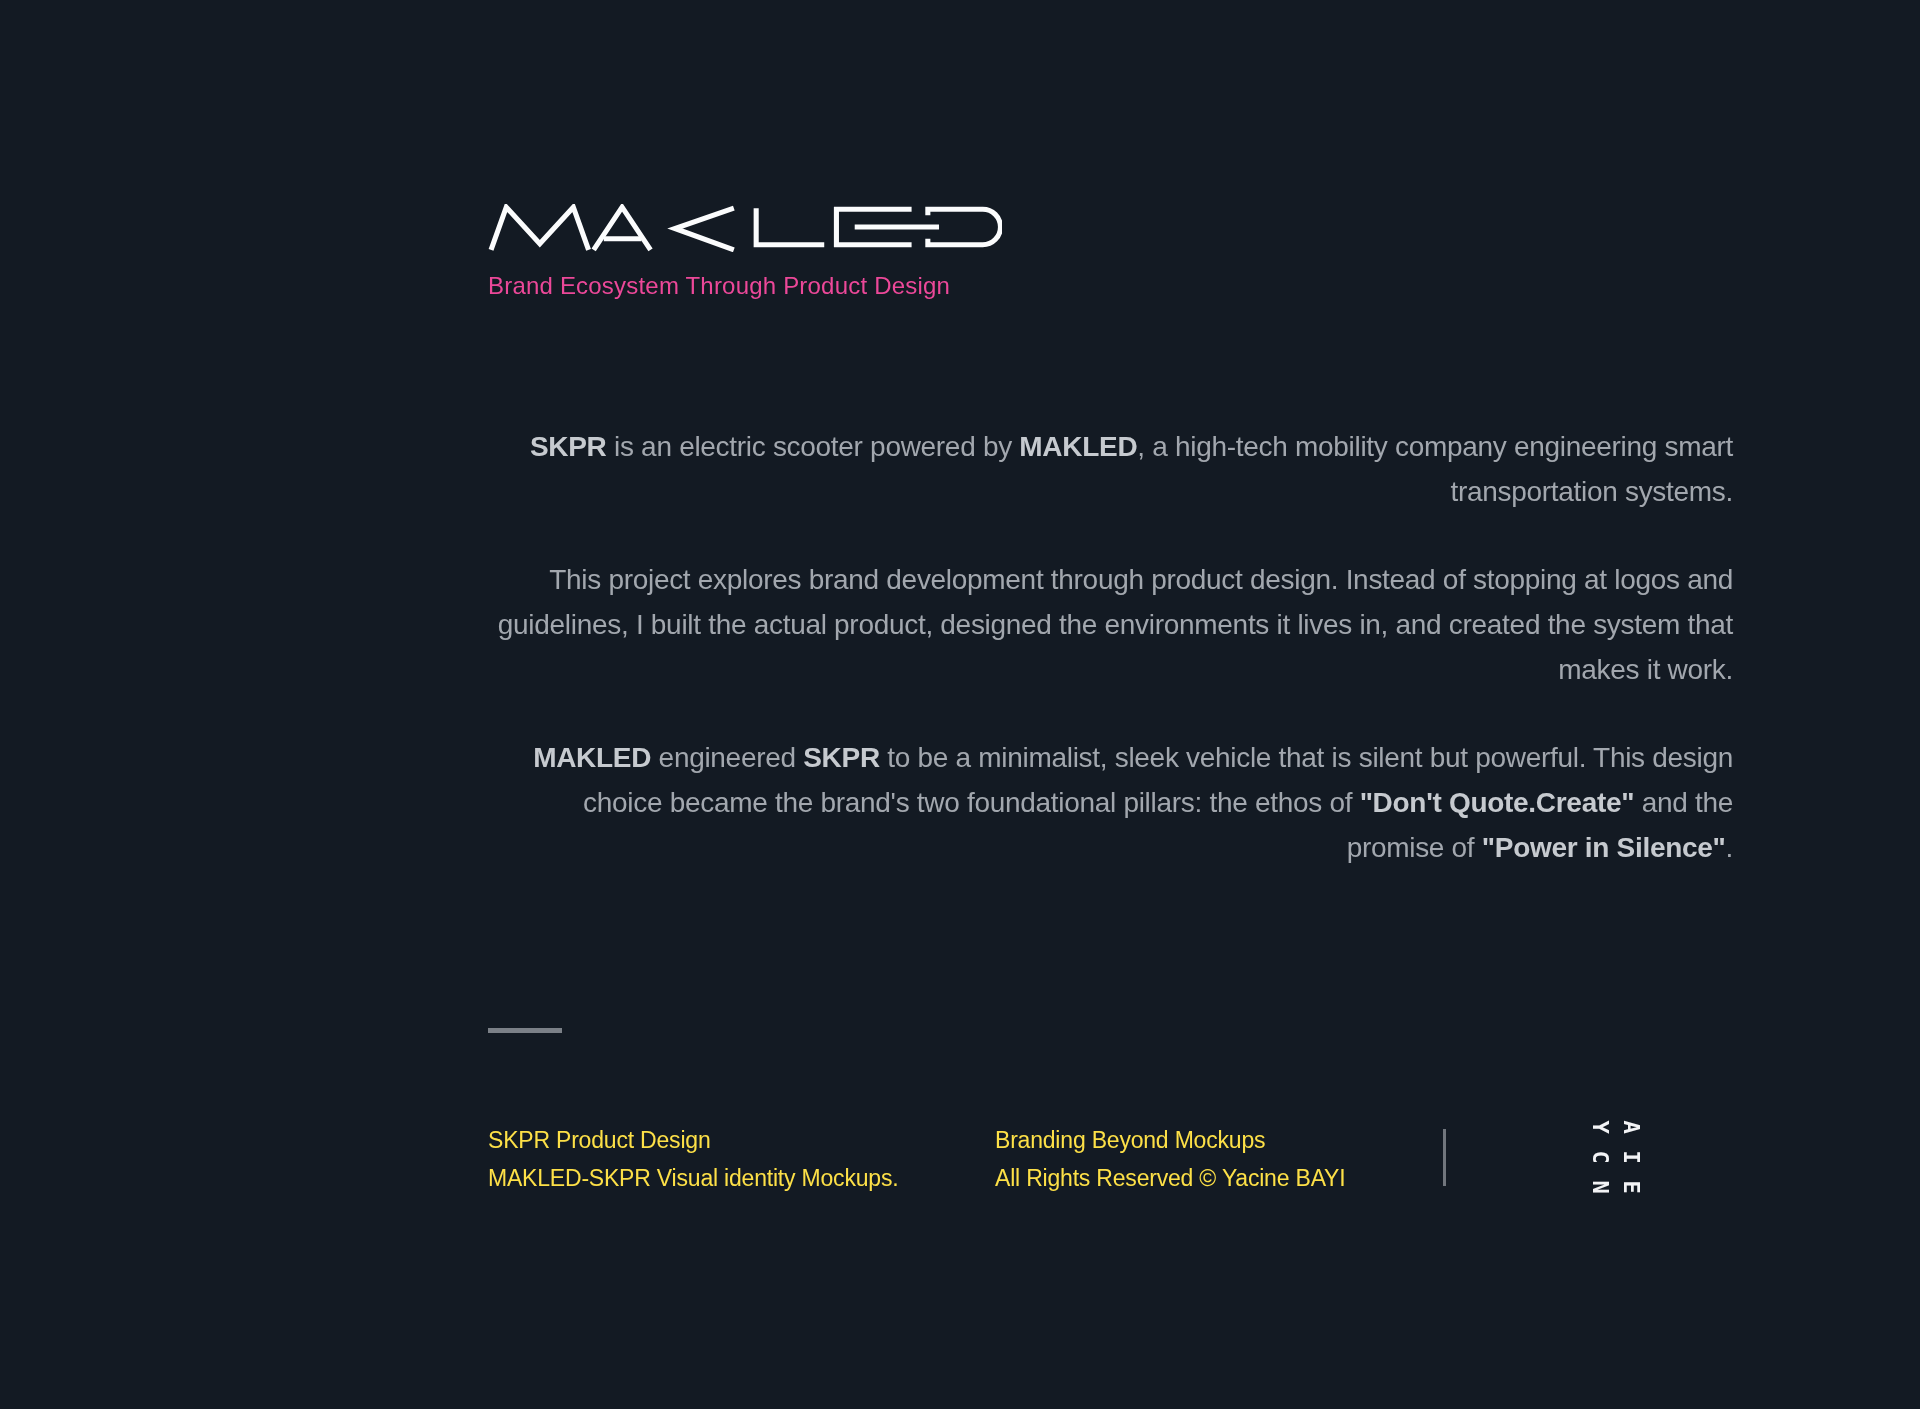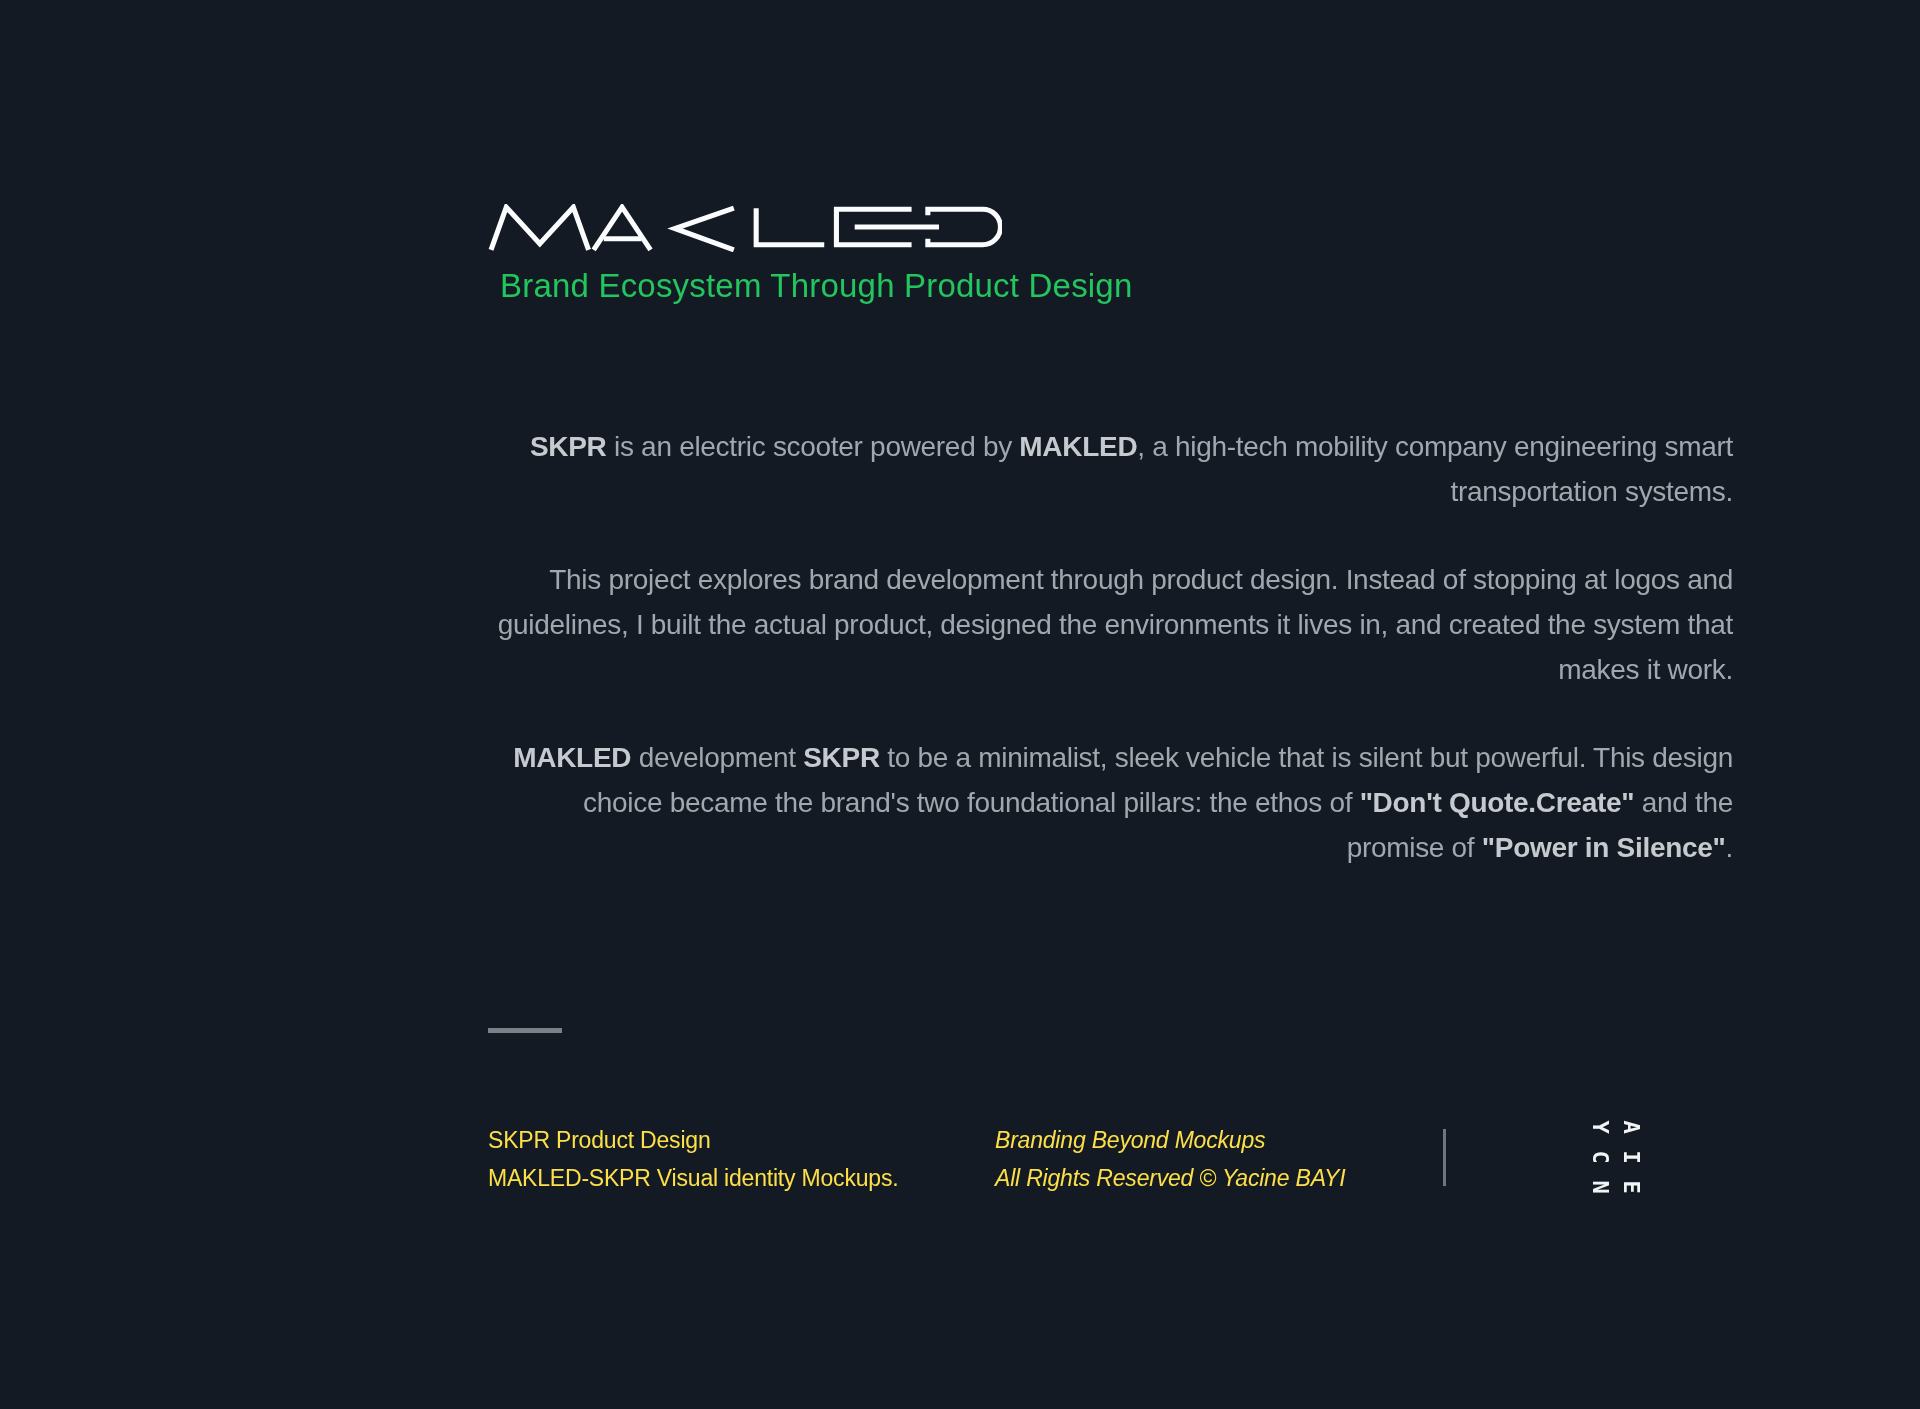--- a/index.html
+++ b/index.html
@@ -25,25 +25,25 @@
   .logo-wrap svg { display: block; width: 100%; height: 100%; }
   .logo-stroke {
     fill: none;
     stroke: #fbfcfd;
     stroke-width: 5;
     stroke-linecap: butt;
     stroke-linejoin: miter;
   }
   .subtitle {
     position: absolute;
-    left: 500px;
+    left: 488px;
     top: 269px;
-    font-size: 33px;
+    font-size: 24px;
     line-height: 34px;
-    color: #22c55e;
+    color: #ec4899;
     letter-spacing: 0.2px;
     white-space: nowrap;
   }
   .intro {
     position: absolute;
     left: 488px;
     top: 424px;
     width: 1245px;
     font-size: 28px;
     line-height: 45px;
@@ -64,21 +64,21 @@
   }
   .credits {
     position: absolute;
     top: 1121px;
     font-size: 23px;
     line-height: 38px;
     letter-spacing: -0.2px;
     color: #fde047;
   }
   .credits-left { left: 488px; }
-  .credits-mid { left: 995px; font-style: italic; }
+  .credits-mid { left: 995px; }
   .credits div { white-space: nowrap; }
   .footer-bar {
     position: absolute;
     left: 1443px;
     top: 1129px;
     width: 3px;
     height: 57px;
     background: #71767d;
   }
   .monogram {
@@ -126,21 +126,21 @@
 
       <path class="logo-stroke" d="M433,11 L433,5 L487,5 A17.5,17.5 0 0 1 487,40 L433,40 L433,34"></path>
     </svg>
   </div>
 
   <div class="subtitle">Brand Ecosystem Through Product Design</div>
 
   <div class="intro">
     <p><span class="b">SKPR</span><span> is an electric scooter powered by </span><span class="b">MAKLED</span><span>, a high-tech mobility company engineering smart transportation systems.</span></p>
     <p><span>This project explores brand development through product design. Instead of stopping at logos and guidelines, I built the actual product, designed the environments it lives in, and created the system that makes it work.</span></p>
-    <p><span class="b">MAKLED</span><span> development </span><span class="b">SKPR</span><span> to be a minimalist, sleek vehicle that is silent but powerful. This design choice became the brand's two foundational pillars: the ethos of </span><span class="b">"Don't Quote.Create"</span><span> and the promise of </span><span class="b">"Power in Silence"</span><span>.</span></p>
+    <p><span class="b">MAKLED</span><span> engineered </span><span class="b">SKPR</span><span> to be a minimalist, sleek vehicle that is silent but powerful. This design choice became the brand's two foundational pillars: the ethos of </span><span class="b">"Don't Quote.Create"</span><span> and the promise of </span><span class="b">"Power in Silence"</span><span>.</span></p>
   </div>
 
   <div class="divider"></div>
 
   <div class="credits credits-left">
     <div>SKPR Product Design</div>
     <div>MAKLED-SKPR Visual identity Mockups.</div>
   </div>
 
   <div class="credits credits-mid">

